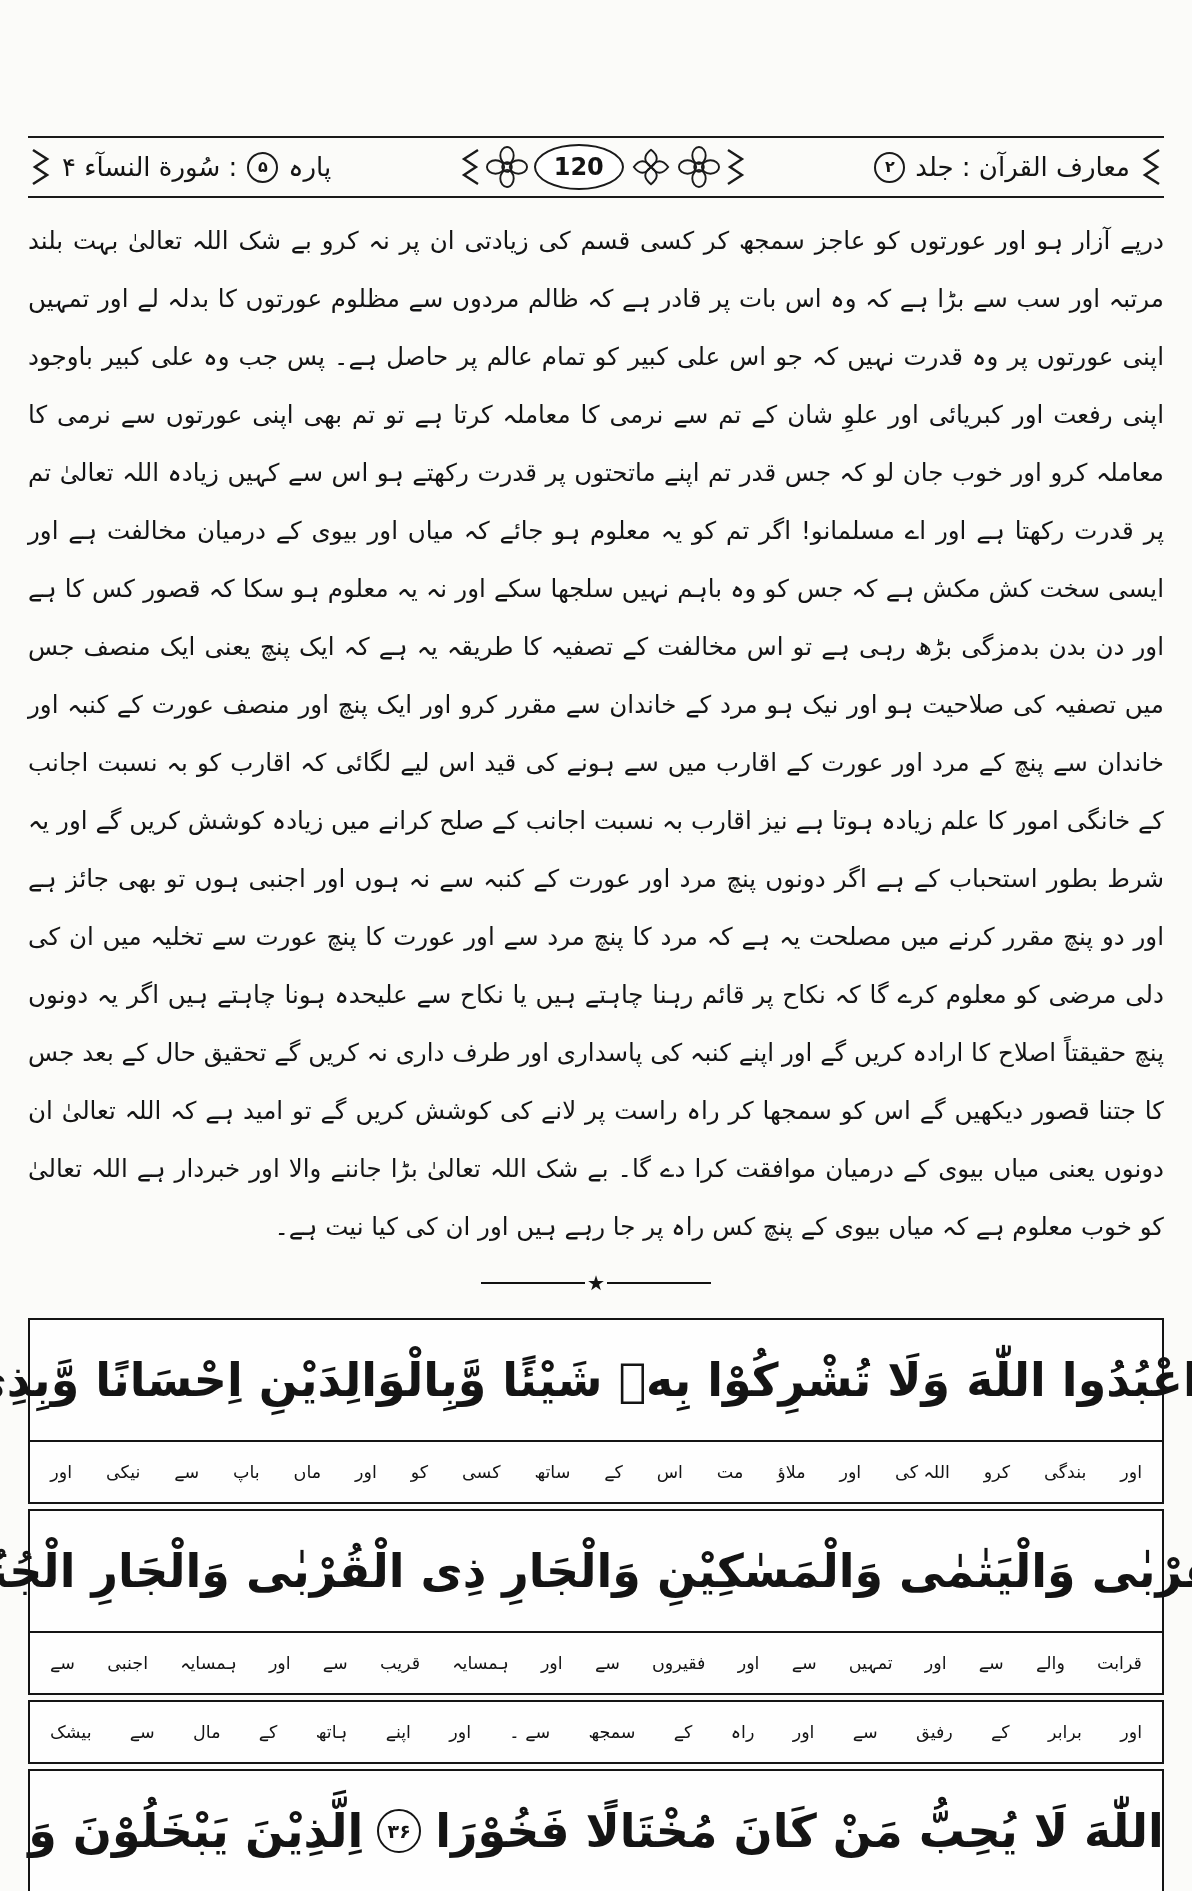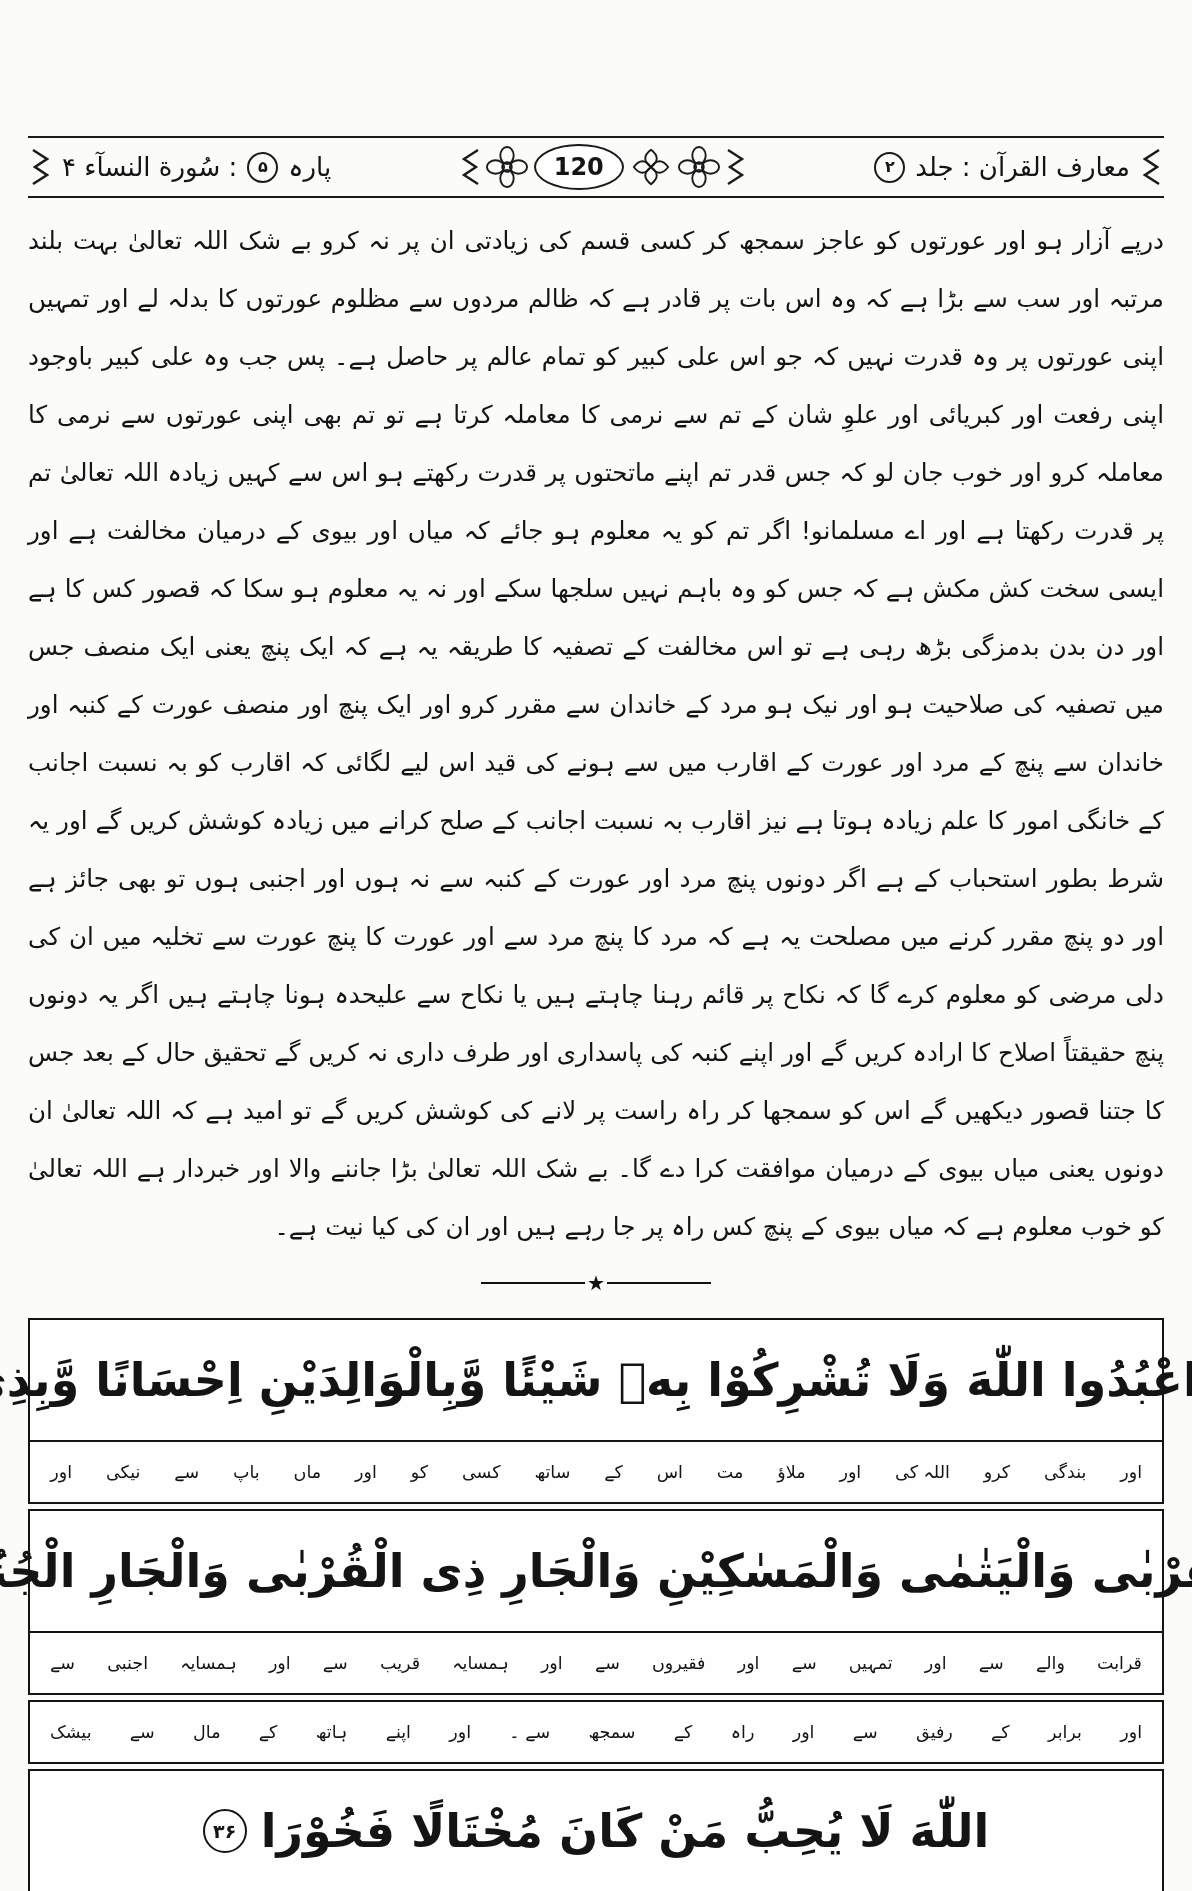--- a/index.html
+++ b/index.html
@@ -241,20 +241,21 @@
           <span class="w">مال</span>
           <span class="w">سے</span>
           <span class="w">بیشک</span>
         </div>
     </div>
 
     <div class="verse-unit">
       <div class="arabic-row">
         <span>اللّٰهَ لَا يُحِبُّ مَنْ كَانَ مُخْتَالًا فَخُوْرَا</span>
         <span class="ayah-circle">۳۶</span>
+        <span>اِلَّذِيْنَ يَبْخَلُوْنَ وَ</span>
       </div>
       <div class="trans-row">
           <span class="w">اللہ</span>
           <span class="w">کو</span>
           <span class="w">خوش</span>
           <span class="w">نہیں</span>
           <span class="w">آتا</span>
           <span class="w">جو</span>
           <span class="w">کوئی</span>
           <span class="w">ہو</span>

